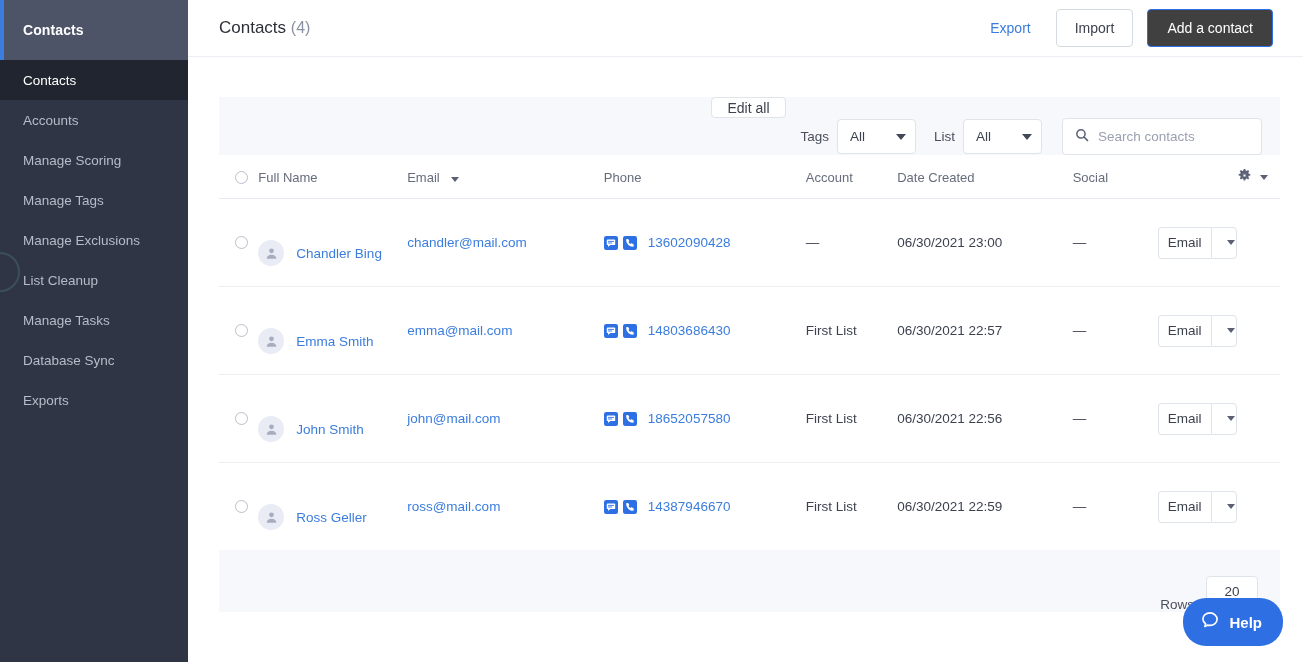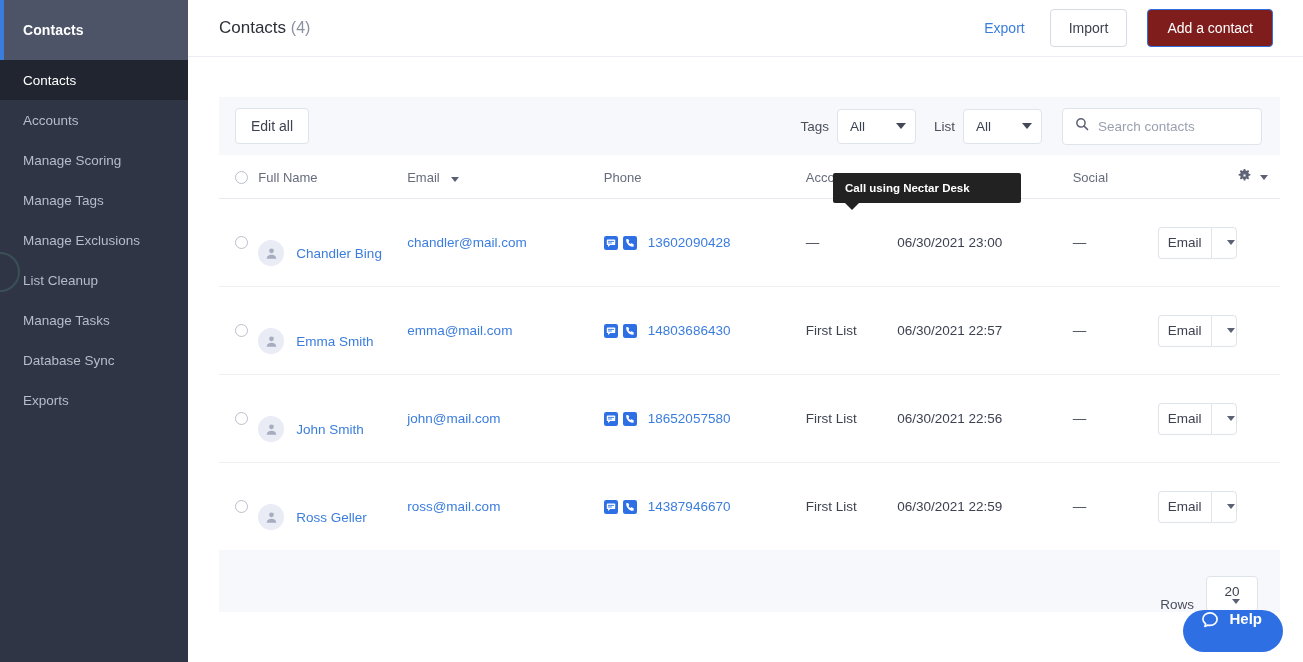--- a/index.html
+++ b/index.html
@@ -70,34 +70,35 @@
   }
   .btn-outline {
     height: 38px; padding: 0 18px;
     background: #ffffff; border: 1px solid #d6dae2; border-radius: 4px;
     color: #3d4250; font-size: 14px; cursor: pointer;
     display: flex; align-items: center;
     margin-right: 14px;
   }
   .btn-primary {
     height: 38px; padding: 0 19px;
-    background: #7f1d1d; border: 1px solid #2f6fe4; border-radius: 4px;
+    background: #404040; border: 1px solid #2f6fe4; border-radius: 4px;
     color: #ffffff; font-size: 14px; cursor: pointer;
-    display: flex; align-items: center; margin-left: 6px;
+    display: flex; align-items: center;
   }
 
   
   .content { padding: 40px 23px 0 31px; }
   .panel { background: #ffffff; }
 
   .toolbar {
     background: #f7f8fc;
     height: 58px;
     display: flex; align-items: center;
     padding: 0 18px 0 16px;
+    flex-direction: column;
   }
   .btn-edit-all {
     height: 36px; padding: 0 15px;
     background: #ffffff; border: 1px solid #dfe3ea; border-radius: 4px;
     font-size: 14px; color: #3d4250; cursor: pointer;
     display: flex; align-items: center;
   }
   .filters { margin-left: auto; display: flex; align-items: center; }
   .filter-group { display: flex; align-items: center; margin-left: 18px; }
   .filter-label { font-size: 13.5px; color: #4a4f5c; margin-right: 8px; }
@@ -211,24 +212,24 @@
   }
   .tooltip::after {
     content: ""; position: absolute;
     left: 12px; bottom: -7px;
     border-left: 7px solid transparent; border-right: 7px solid transparent;
     border-top: 7px solid #222222;
   }
 
   
   .help-btn {
-    position: absolute; right: 20px; bottom: 10px;
-    height: 42px; padding: 0 21px 0 17px;
+    position: absolute; right: 20px; bottom: 16px;
+    height: 48px; padding: 0 21px 0 17px;
     background: #2f6fe4; border-radius: 23px;
-    display: flex; align-items: flex-start; cursor: pointer;
+    display: flex; align-items: center; cursor: pointer;
     z-index: 30;
   }
   .help-label { color: #ffffff; font-size: 15px; font-weight: bold; margin-left: 9px; }
 </style>
 </head>
 <body>
 
 <div class="app">
 
   <aside class="sidebar">
@@ -555,23 +556,20 @@
           <span class="pager-label">Rows</span>
           <div class="rows-select">
             <span>20</span>
             <span class="caret sm" style="margin-left:7px;"></span>
           </div>
         </div>
 
       </div>
     </div>
 
-    <div class="tooltip">
-      <span>Call using Nectar Desk</span>
-    </div>
 
     <div class="help-btn">
       <span>
         <svg width="20" height="20" viewBox="0 0 22 22">
           <path d="M11 3.2c-4.3 0-7.8 3-7.8 6.7 0 2.1 1.1 4 2.9 5.2l-.7 3.1 3.2-1.6c.8.2 1.6.3 2.4.3 4.3 0 7.8-3 7.8-6.7S15.3 3.2 11 3.2z" fill="none" stroke="#ffffff" stroke-width="1.8" stroke-linejoin="round"></path>
         </svg>
       </span>
       <span class="help-label">Help</span>
     </div>
 

